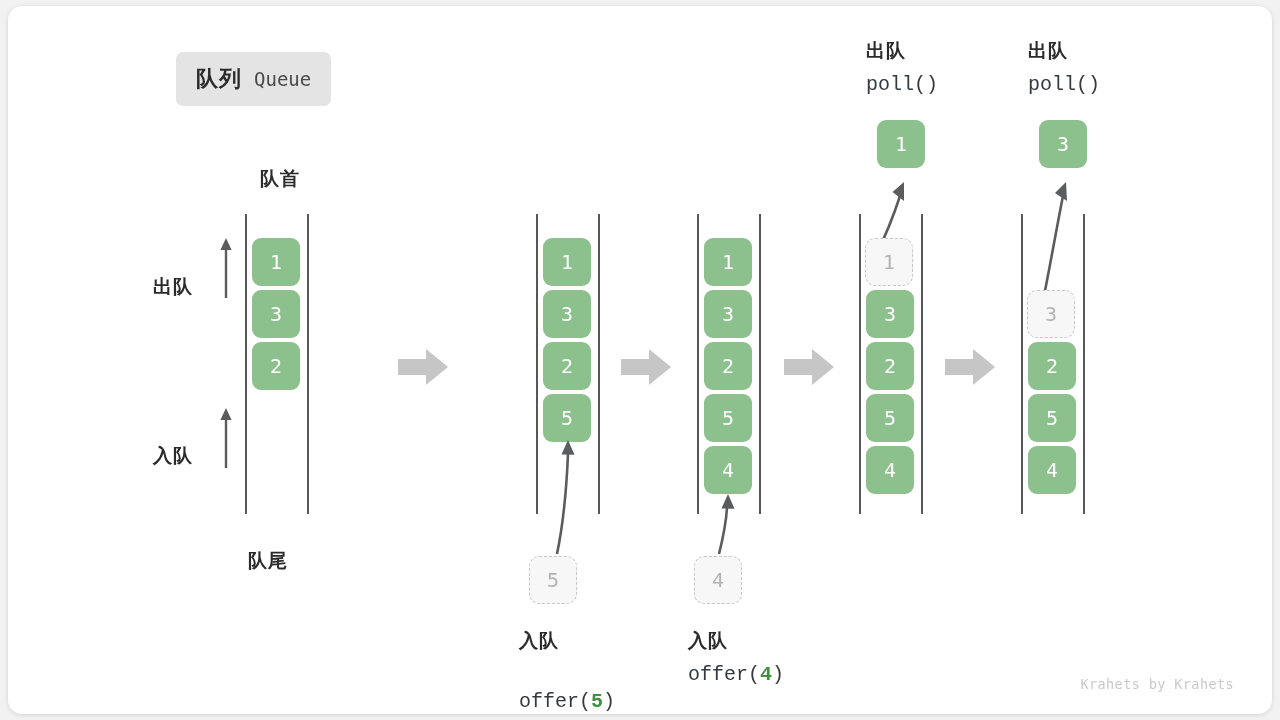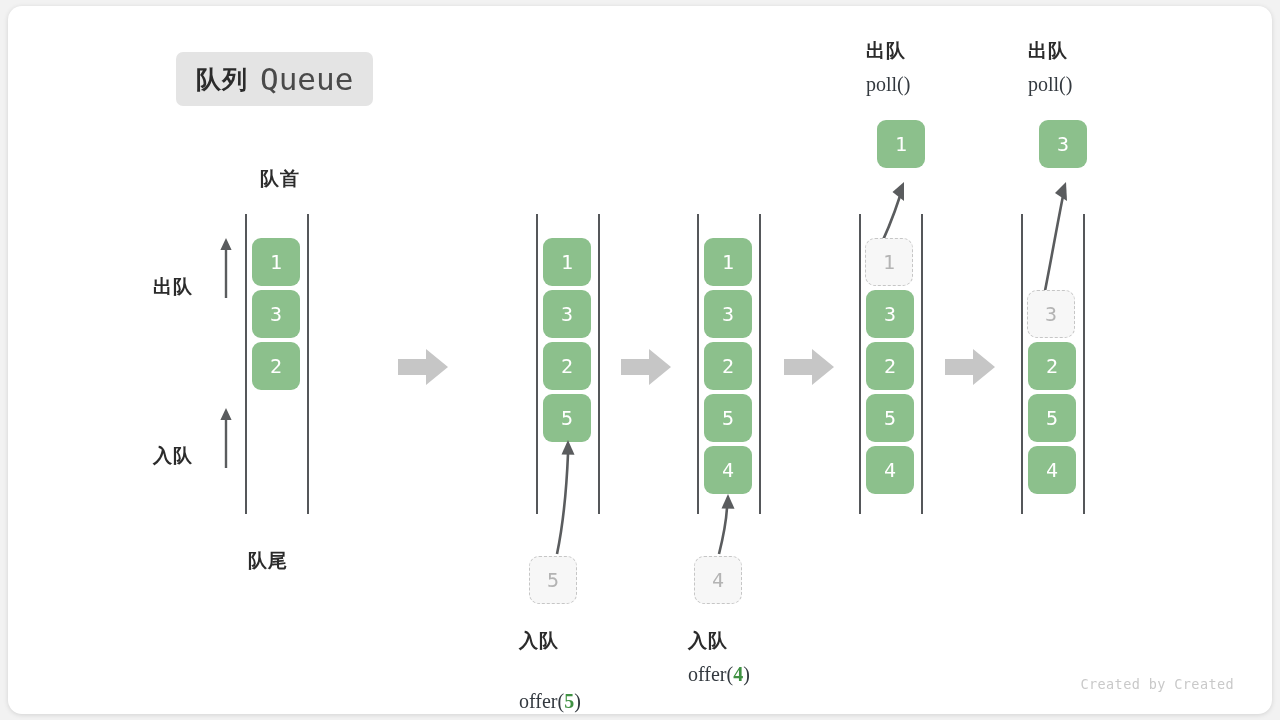--- a/index.html
+++ b/index.html
@@ -18,30 +18,30 @@
   }
   .stage{position:absolute;inset:0;}
 
   
   .title-badge{
     position:absolute;left:168px;top:46px;
     height:54px;padding:0 20px;
     background:#e4e4e4;border-radius:7px;
     display:flex;align-items:center;gap:12px;
   }
-  .title-cn{font-size:25px;font-weight:bold;color:#2b2b2b;letter-spacing:1px;}
-  .title-en{font-family:"DejaVu Sans Mono","Liberation Mono",monospace;font-size:31px;color:#4a4a4a;}
+  .title-cn{font-size:22px;font-weight:bold;color:#2b2b2b;letter-spacing:1px;}
+  .title-en{font-family:"DejaVu Sans Mono","Liberation Mono",monospace;font-size:19px;color:#4a4a4a;}
 
   
   .lbl-cn{
     position:absolute;font-size:19px;font-weight:bold;color:#2b2b2b;
     letter-spacing:1px;white-space:nowrap;
   }
   .mono{
-    font-family:Liberation Serif, serif;
+    font-family:Liberation Mono, monospace;
     font-size:20px;color:#33393f;white-space:nowrap;
   }
   .mono .hl{color:#3f9142;font-weight:bold;}
 
   
   .col{position:absolute;top:0;}
   .rail{
     position:absolute;width:1.6px;background:#55575a;
   }
 
@@ -195,16 +195,16 @@
 
     <div class="rail" style="left:0px;top:208px;height:300px;"></div>
     <div class="rail" style="left:62px;top:208px;height:300px;"></div>
 
     <div class="box ghost" style="left:6px;top:284px;">3</div>
     <div class="box filled" style="left:7px;top:336px;">2</div>
     <div class="box filled" style="left:7px;top:388px;">5</div>
     <div class="box filled" style="left:7px;top:440px;">4</div>
   </div>
 
-  <div class="credit">Created by Created</div>
+  <div class="credit">Krahets by Krahets</div>
 
  </div>
 </div>
 
 </body></html>

